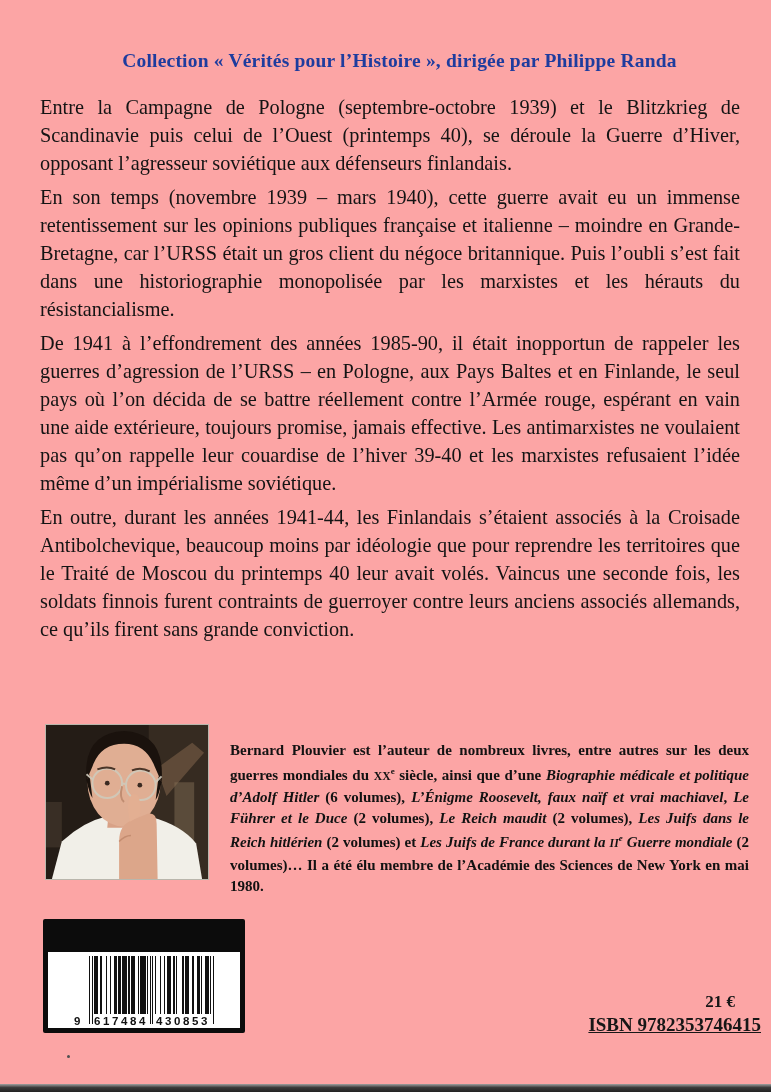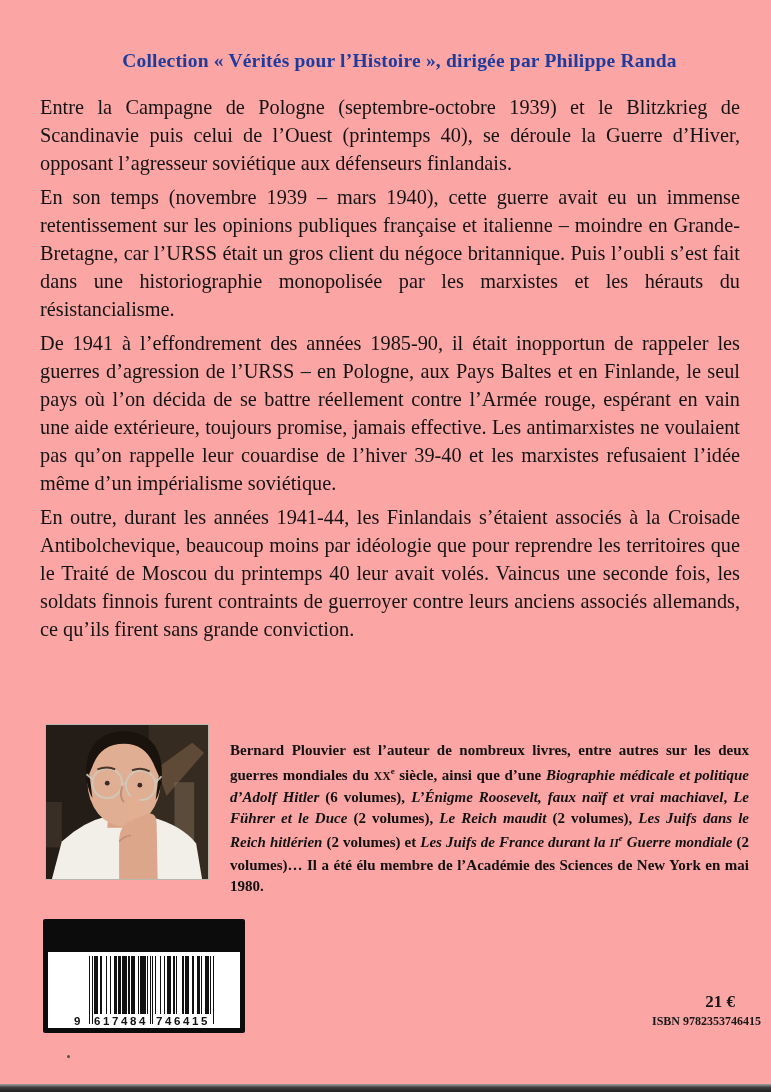--- a/index.html
+++ b/index.html
@@ -112,22 +112,23 @@
   .price {
     position: absolute;
     right: 40px; top: 992px;
     font-size: 17px; font-weight: bold;
     text-align: right;
     padding-right: 24px;
   }
   .isbn {
     position: absolute;
     right: 38px; top: 1014px;
-    font-size: 12px; font-weight: bold;
+    font-size: 19px; font-weight: bold;
     text-align: right;
+    text-decoration: underline;
   }
 
   
   .edge-right {
     position: absolute;
     right: 1px; top: 8px; bottom: 0;
     width: 9px;
     background: linear-gradient(to bottom, #c2c2c2 0%, #8d8d8d 4%, #474747 22%, #2d2d2d 60%, #262626 100%);
     border-left: 1px solid #d8d8d8;
   }
@@ -221,21 +222,21 @@
           <div class="bar" style="left: 96.0526px; width: 3.94737px;"></div>
           <div class="bar" style="left: 102.632px; width: 2.63158px;"></div>
           <div class="bar" style="left: 107.895px; width: 2.63158px;"></div>
           <div class="bar" style="left: 111.842px; width: 1.31579px;"></div>
           <div class="bar" style="left: 115.789px; width: 3.94737px;"></div>
           <div class="bar" style="left: 121.053px; width: 1.31579px;"></div>
           <div class="bar" style="left: 123.684px; width: 1.31579px;"></div>
         </div>
       <span class="bc-digit bc-first">9</span>
       <span class="bc-group bc-left">617484</span>
-      <span class="bc-group bc-right">746415</span>
+      <span class="bc-group bc-right">430853</span>
     </div>
   </div>
 
   <div class="price">21 €</div>
   <div class="isbn">ISBN 9782353746415</div>
 
   <div class="scan-dot"></div>
   <div class="edge-right"></div>
   <div class="edge-bottom"></div>
 

